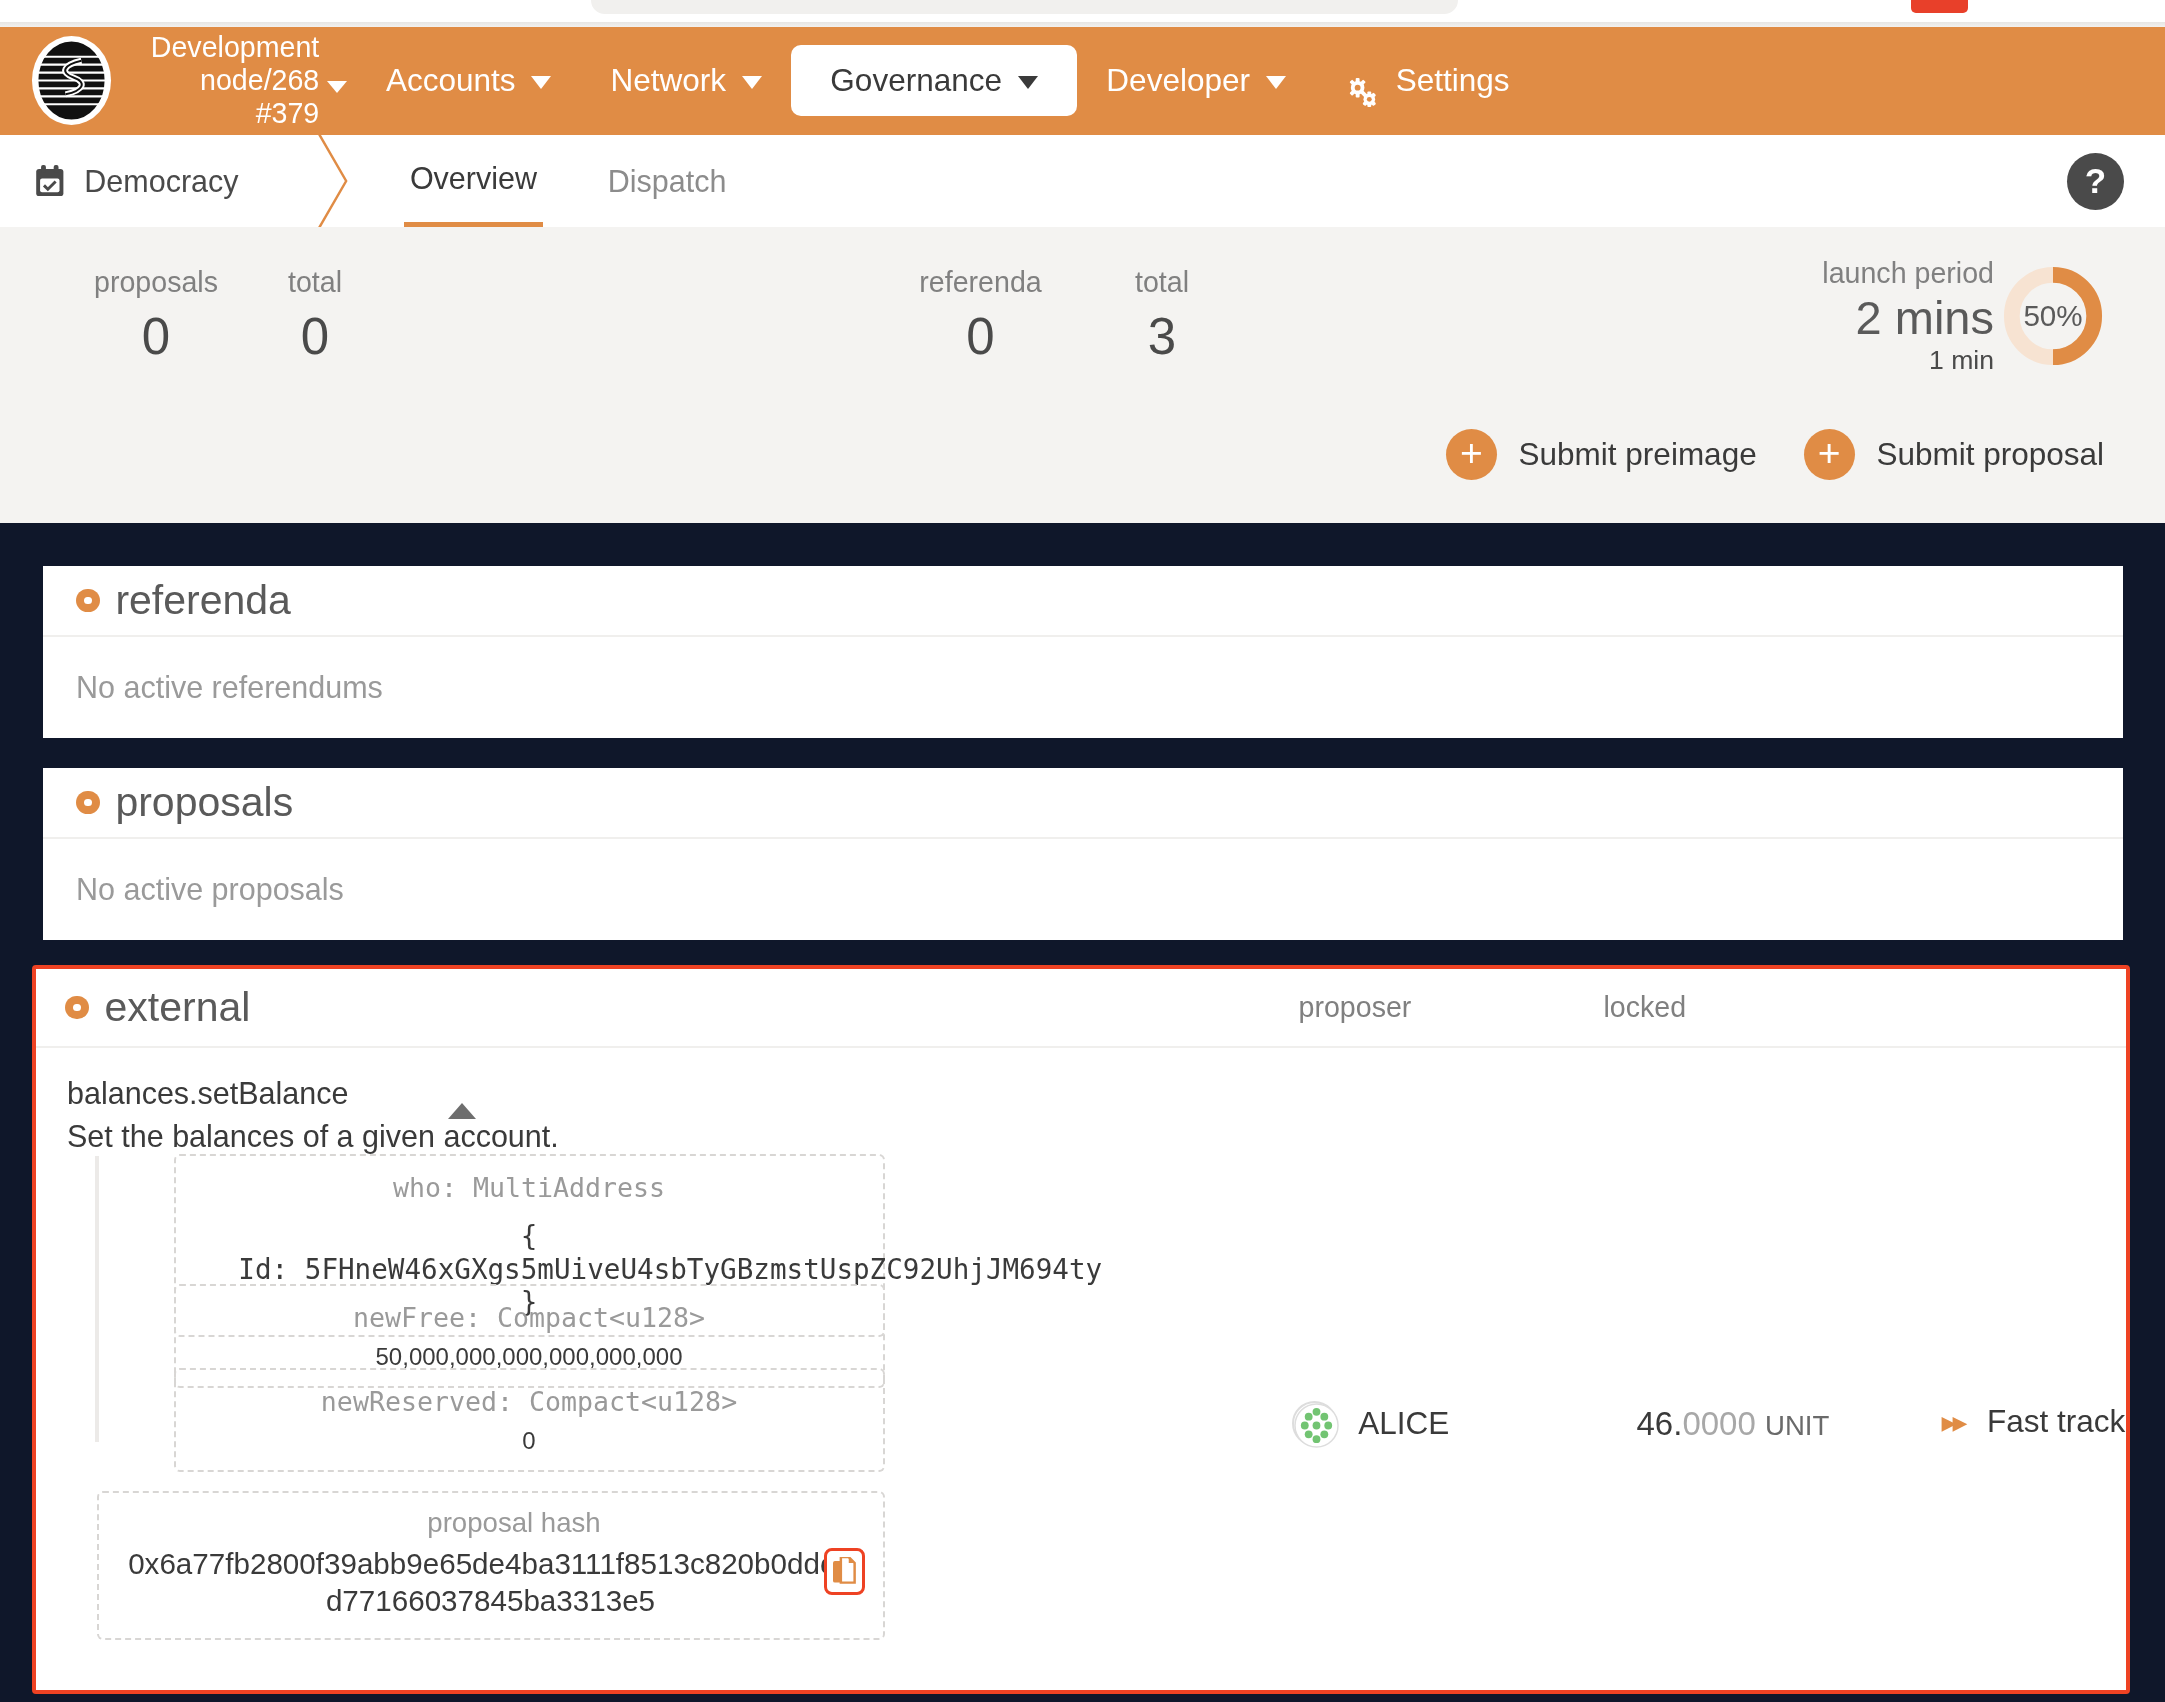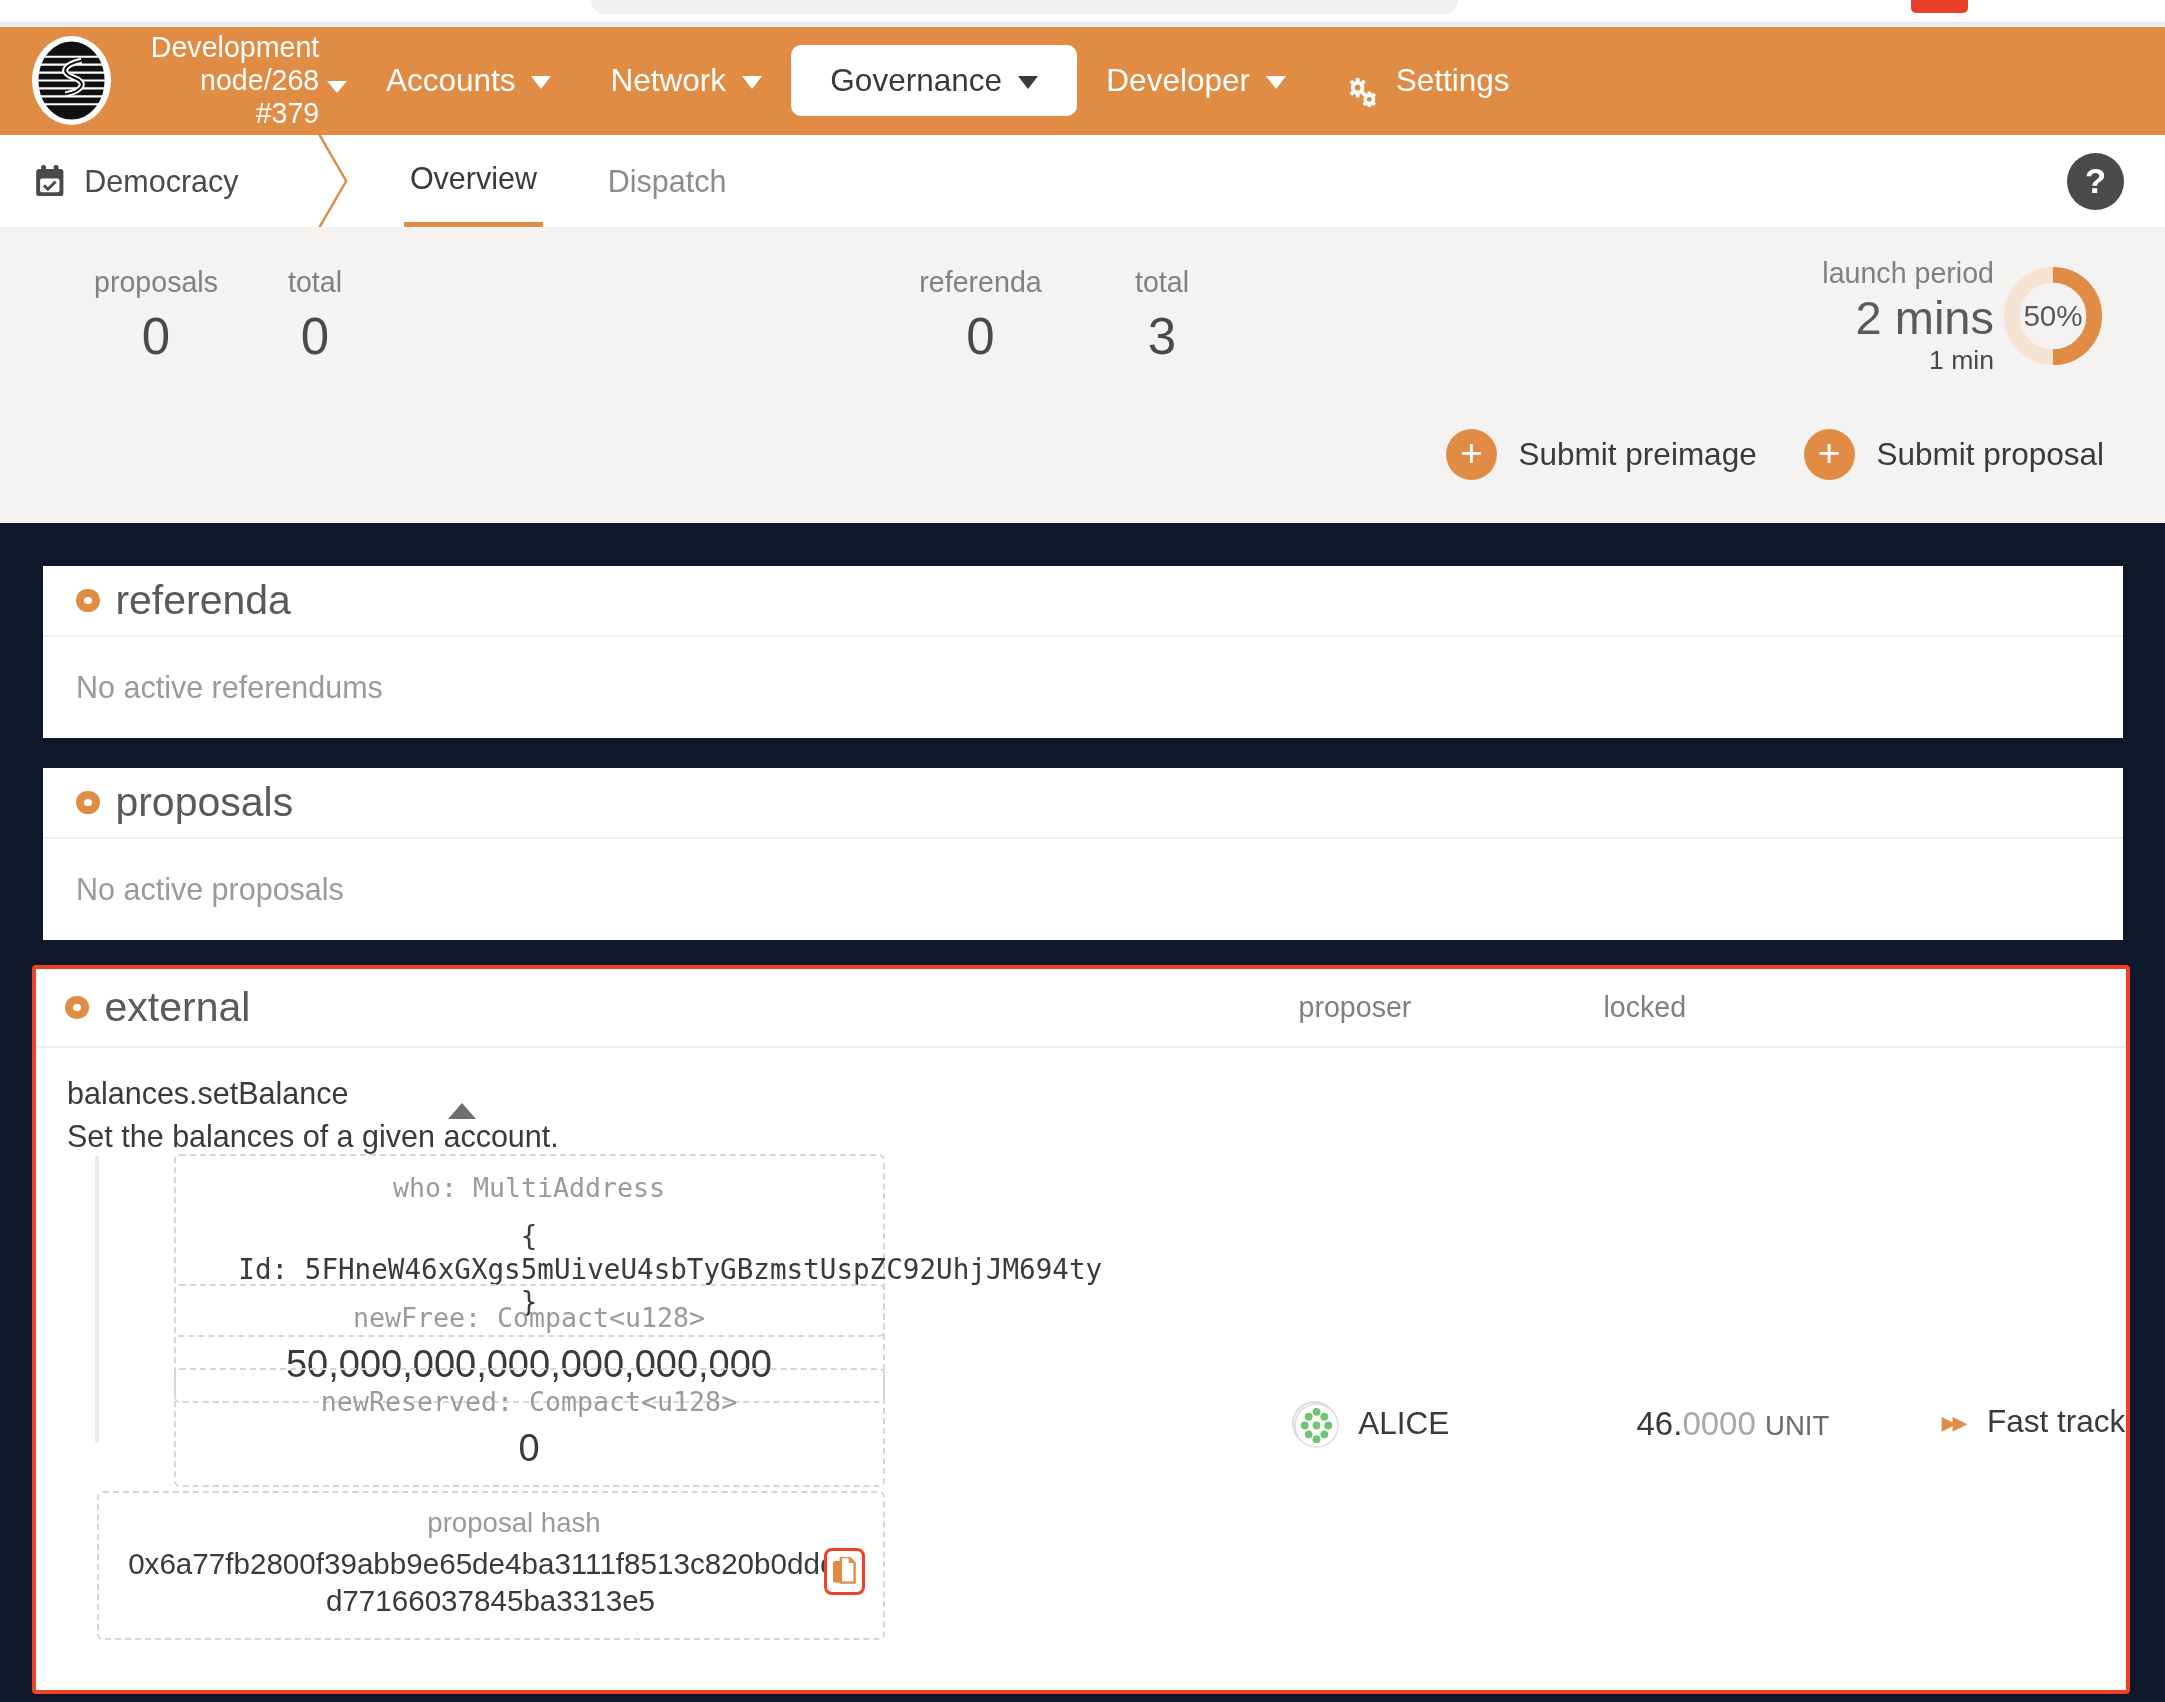--- a/index.html
+++ b/index.html
@@ -126,21 +126,21 @@
     border-left: 14.8px solid transparent; border-right: 14.8px solid transparent;
     border-bottom: 16.7px solid #6e6e6e; cursor: pointer;
   }
   .param-rail { position: absolute; left: 59px; top: 108px; width: 4.9px; height: 286px; background: #eceae8; }
   .pbox {
     position: absolute; left: 138px; width: 711px; border: 2px dashed #d8d6d4;
     border-radius: 5.9px; padding: 15.8px 29.6px;
   }
   .pbox .ptype { font-family: "DejaVu Sans Mono", monospace; font-size: 26.6px; color: #9a9a9a; }
   .pbox .pval  { font-family: "DejaVu Sans Mono", monospace; font-size: 27.6px; color: #3a3a3a; white-space: pre; }
-  .pbox .pplain { font-size: 38px; color: #3a3a3a; }
+  .pbox .pplain { font-size: 24px; color: #3a3a3a; }
 
   .hashbox {
     position: absolute; left: 61px; top: 443px; width: 788px; border: 2px dashed #d8d6d4;
     border-radius: 5.9px; padding: 13.8px 27.6px 19.7px 27.6px;
   }
   .hashbox .hlbl { font-size: 27.6px; color: #9a9a9a; margin-left: 47px; }
   .hashbox .hval { font-size: 29.6px; color: #3a3a3a; word-break: break-all; line-height: 37px; margin-top: 5.9px; }
   .copy-btn {
     position: absolute; right: 17.7px; top: 55px; width: 41px; height: 47px;
     border: 3.9px solid #ee4223; border-radius: 7.9px; display: flex; align-items: center;

